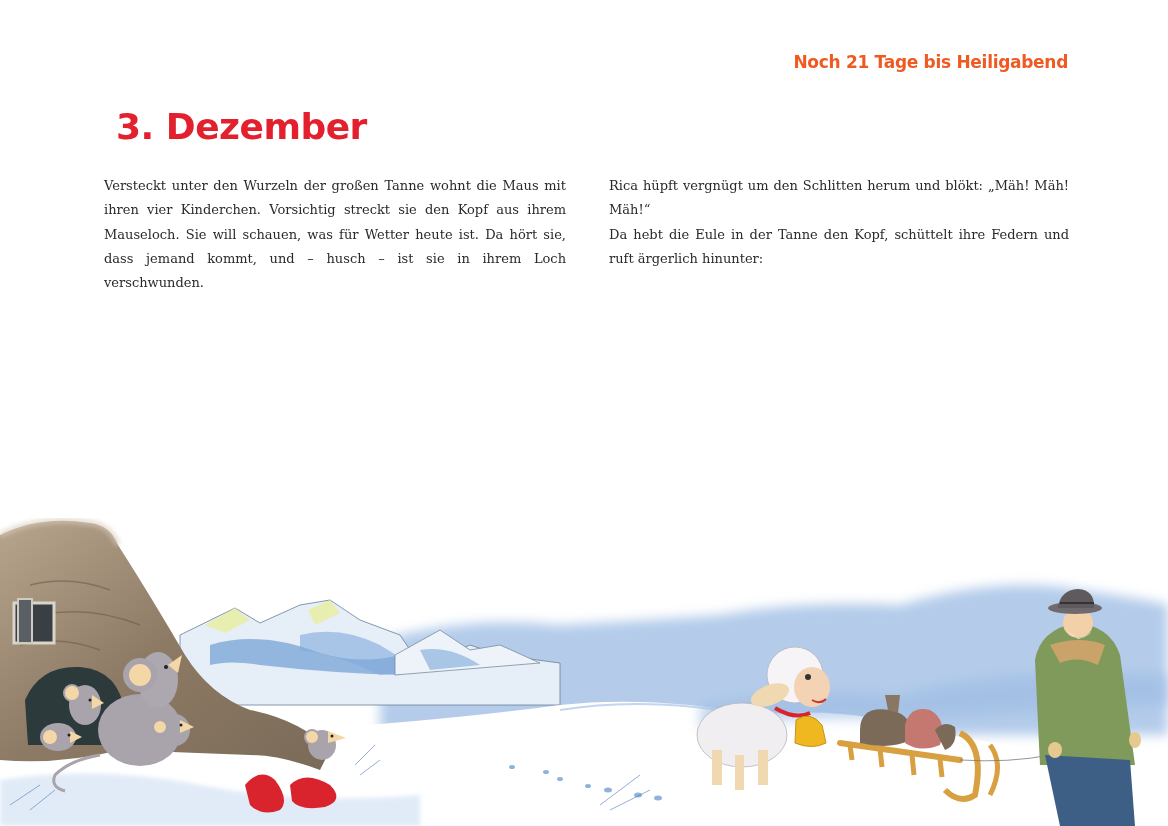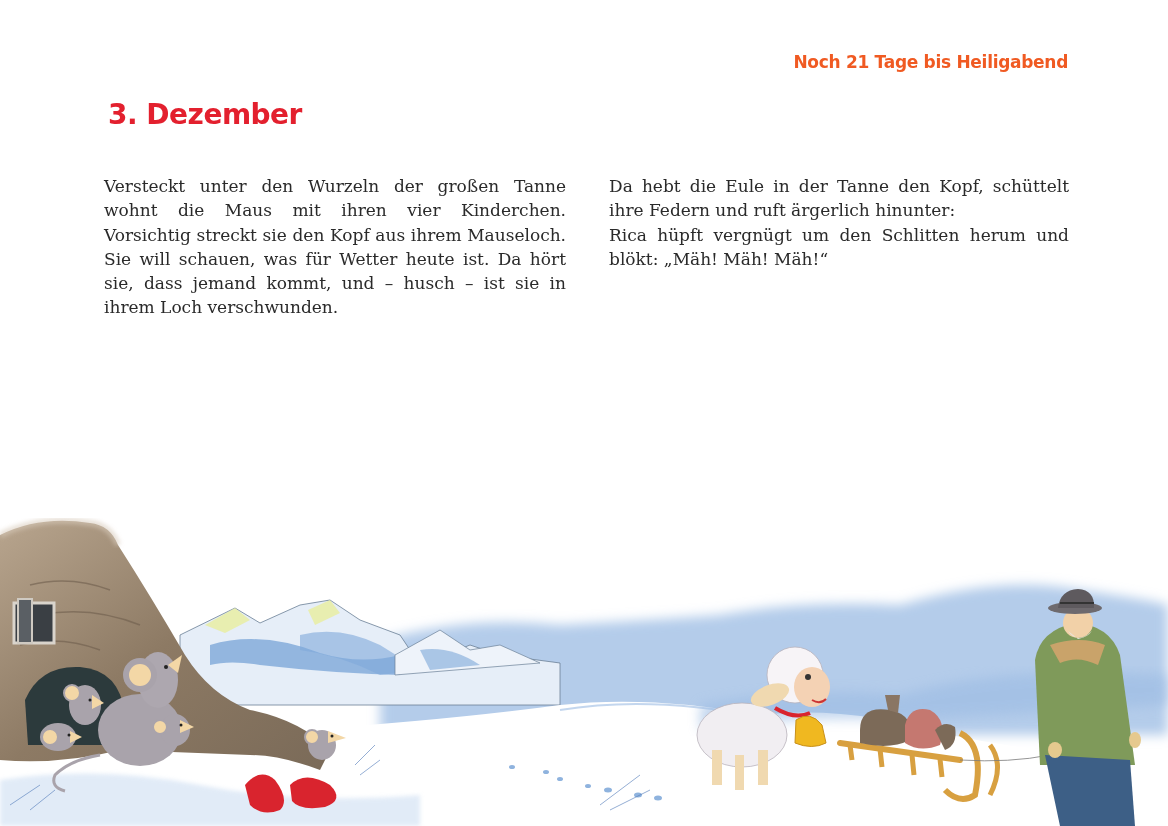--- a/index.html
+++ b/index.html
@@ -1,41 +1,41 @@
 <!DOCTYPE html>
 <html><head>
 <meta charset="utf-8">
 <style>
   html, body { margin: 0; padding: 0; background: #ffffff; }
   body { width: 1168px; height: 826px; position: relative; overflow: hidden; font-family: "DejaVu Sans", sans-serif; }
   .page { position: absolute; left: 0; top: 0; width: 1168px; height: 826px; background: #ffffff; }
   .countdown { position: absolute; right: 100px; top: 52px; font-family: "DejaVu Sans", sans-serif; font-weight: bold; font-size: 17px; letter-spacing: -0.3px; }
-  .title { position: absolute; left: 104px; top: 94px; font-family: "DejaVu Sans", sans-serif; font-weight: bold; font-size: 28px; letter-spacing: -0.5px; margin: 4px; }
-  .col { position: absolute; top: 174px; width: 460px; font-family: "DejaVu Serif", serif; font-size: 17px; line-height: 24.3px; color: #2a2a2a; text-align: justify; }
+  .title { position: absolute; left: 104px; top: 94px; font-family: "DejaVu Sans", sans-serif; font-weight: bold; font-size: 36px; letter-spacing: -0.5px; margin: 12px; }
+  .col { position: absolute; top: 174px; width: 460px; font-family: "DejaVu Serif", serif; font-size: 13px; line-height: 24.3px; color: #2a2a2a; text-align: justify; }
   .col p { margin: 0; }
   .col-left { left: 104px; width: 462px; }
   .col-right { left: 609px; width: 460px; }
   .illustration { position: absolute; left: 0; top: 505px; width: 1168px; height: 321px; }
 </style>
 </head>
 <body>
 
 <div class="page">
 
   <div class="countdown" style="color:#f05a22">Noch 21 Tage bis Heiligabend</div>
 
   <h1 class="title" style="color:#e3202e">3. Dezember</h1>
 
   <div class="col col-left">
     <p>Versteckt unter den Wurzeln der großen Tanne wohnt die Maus mit ihren vier Kinderchen. Vorsichtig streckt sie den Kopf aus ihrem Mauseloch. Sie will schauen, was für Wetter heute ist. Da hört sie, dass jemand kommt, und – husch – ist sie in ihrem Loch verschwunden.</p>
   </div>
 
   <div class="col col-right">
+    <p>Rica hüpft vergnügt um den Schlitten herum und blökt: „Mäh! Mäh! Mäh!“</p>
     <p>Da hebt die Eule in der Tanne den Kopf, schüttelt ihre Federn und ruft ärgerlich hinunter:</p>
-    <p>Rica hüpft vergnügt um den Schlitten herum und blökt: „Mäh! Mäh! Mäh!“</p>
   </div>
 
   <svg class="illustration" viewBox="0 0 1168 321" xmlns="http://www.w3.org/2000/svg">
     <defs>
       <filter id="soft" x="-10%" y="-10%" width="120%" height="120%">
           <feGaussianBlur stdDeviation="6"></feGaussianBlur>
         </filter>
       <filter id="soft2" x="-10%" y="-10%" width="120%" height="120%">
           <feGaussianBlur stdDeviation="2"></feGaussianBlur>
         </filter>

